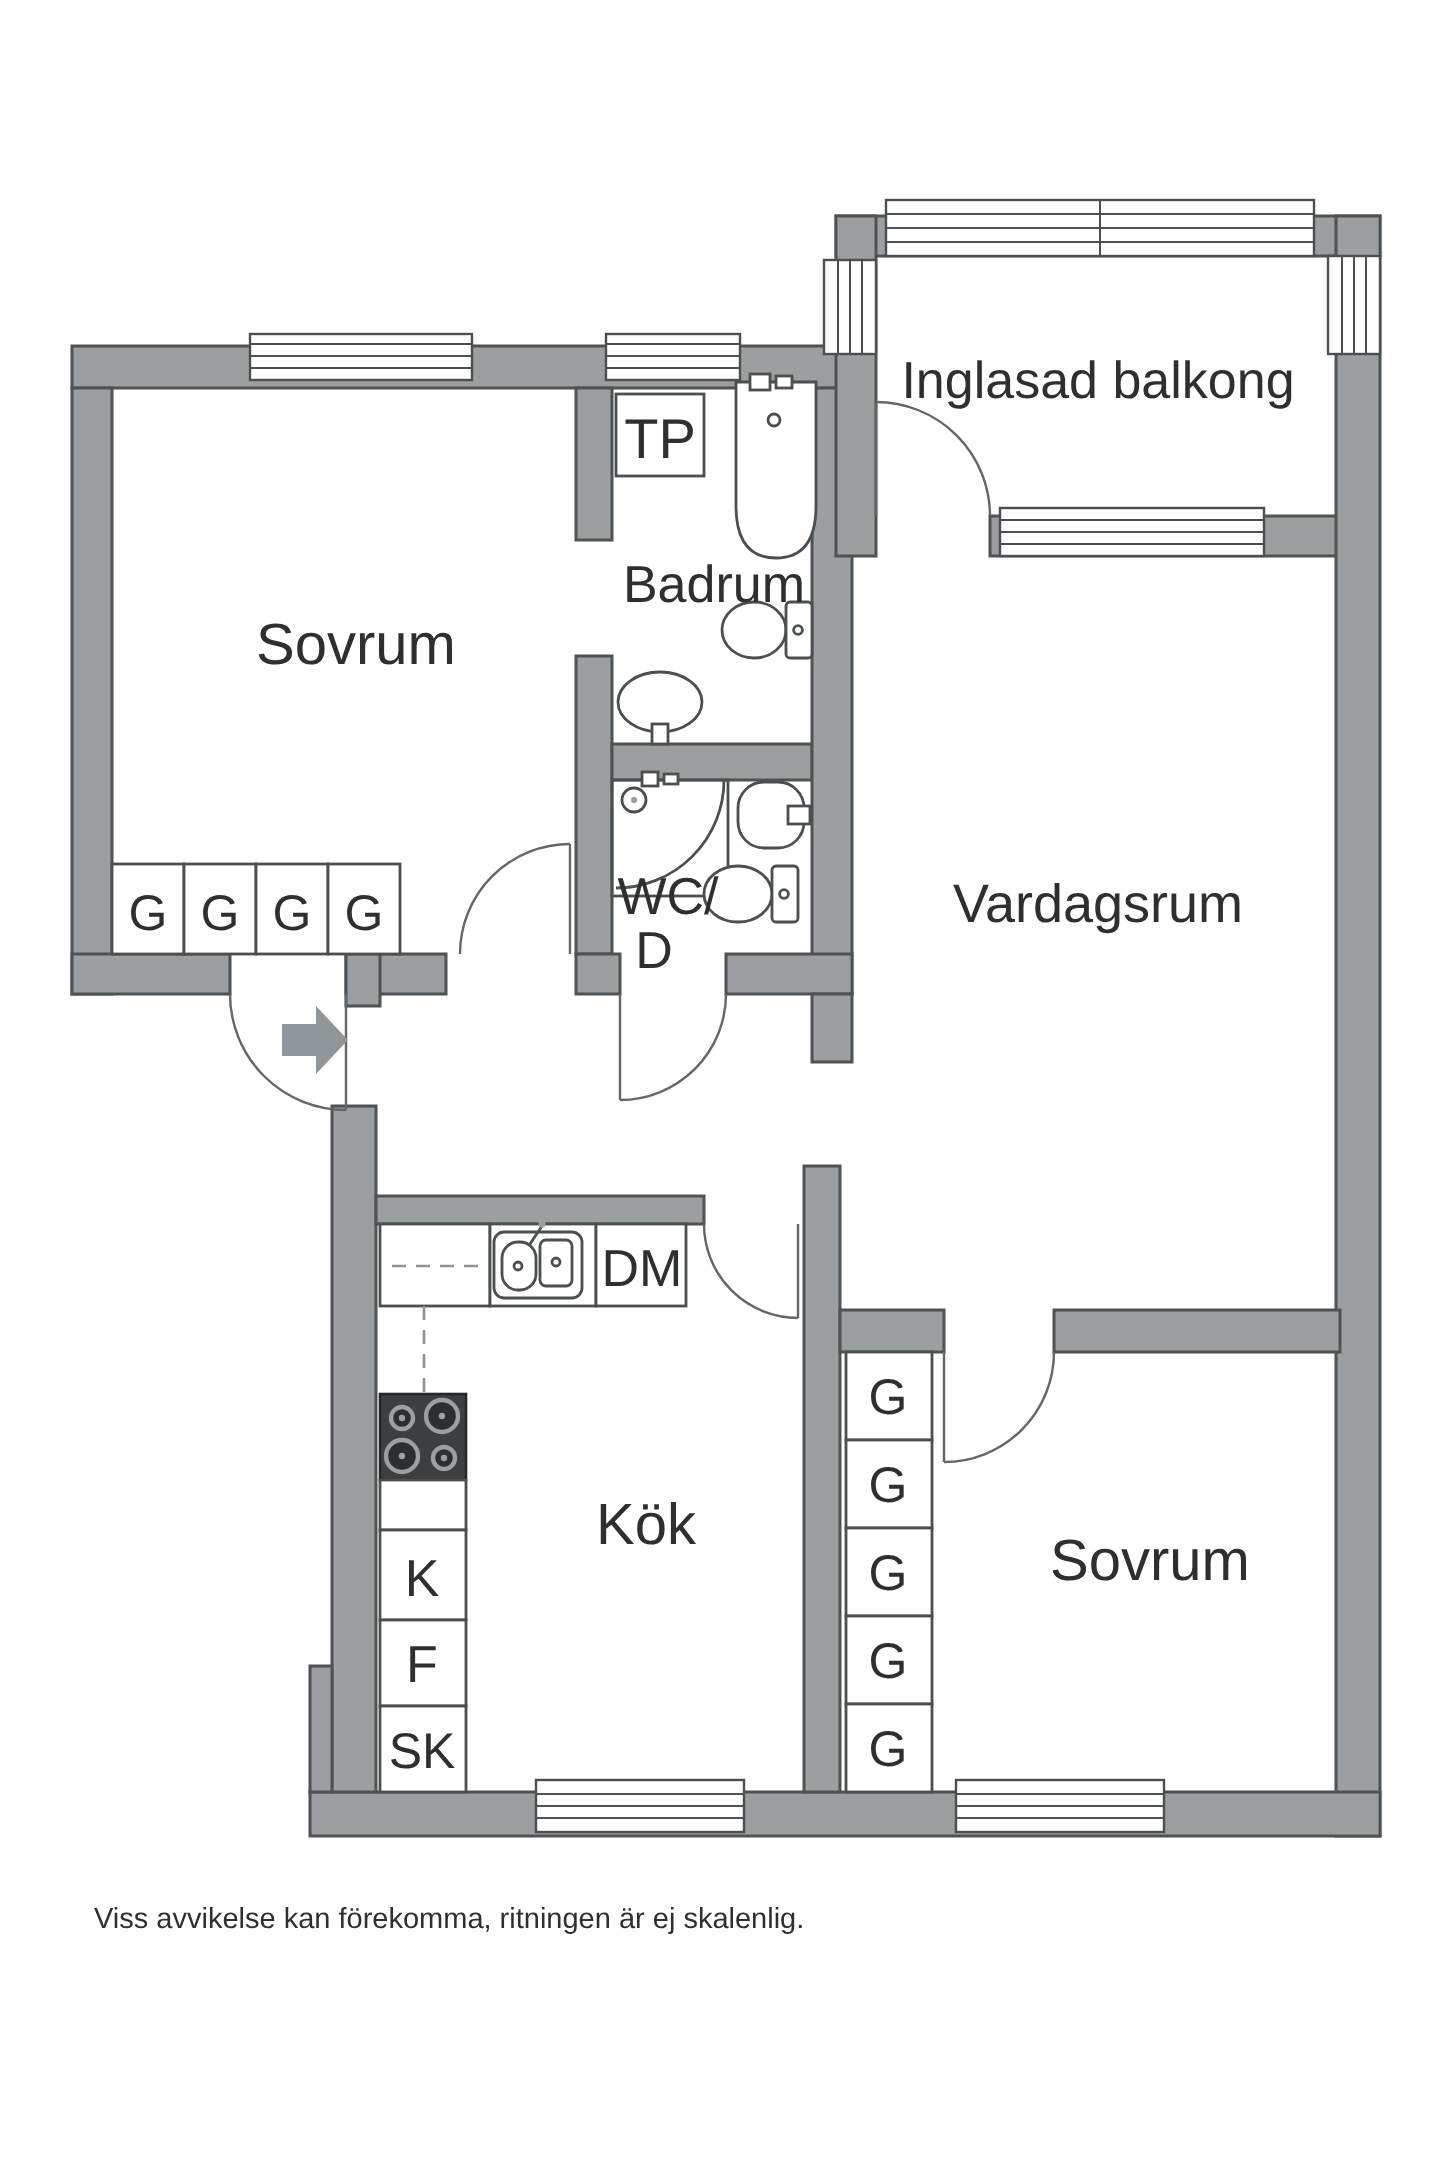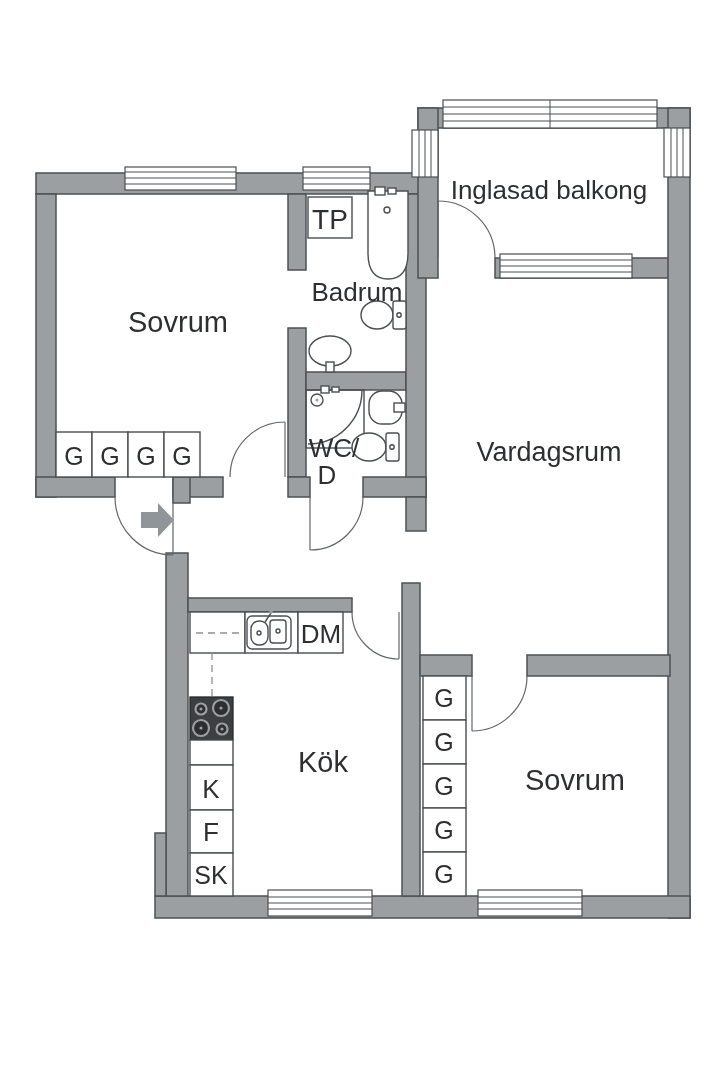--- a/index.html
+++ b/index.html
@@ -267,13 +267,14 @@
       <text x="182" y="465" font-size="25">G</text>
 
       <text x="444" y="707" font-size="25">G</text>
       <text x="444" y="751" font-size="25">G</text>
       <text x="444" y="795" font-size="25">G</text>
       <text x="444" y="839" font-size="25">G</text>
       <text x="444" y="883" font-size="25">G</text>
     </g>
   </svg>
 
+  <div class="disclaimer">Viss avvikelse kan förekomma, ritningen är ej skalenlig.</div>
 </div>
 
 </body></html>

